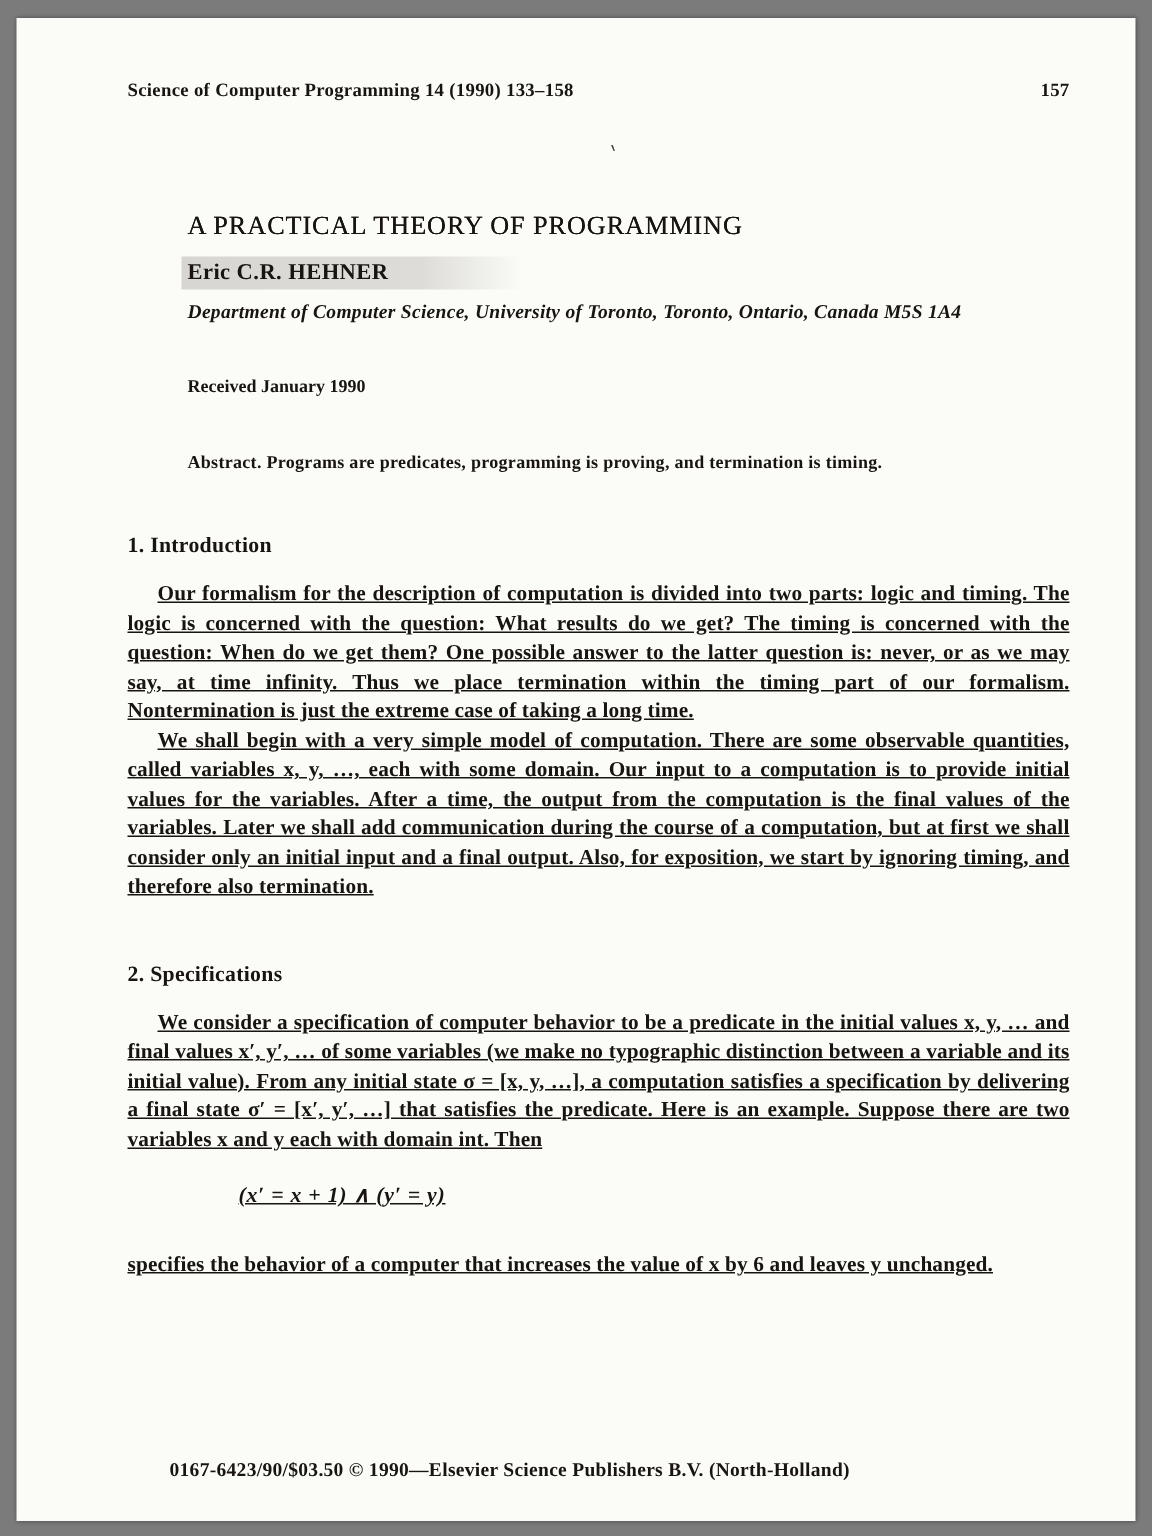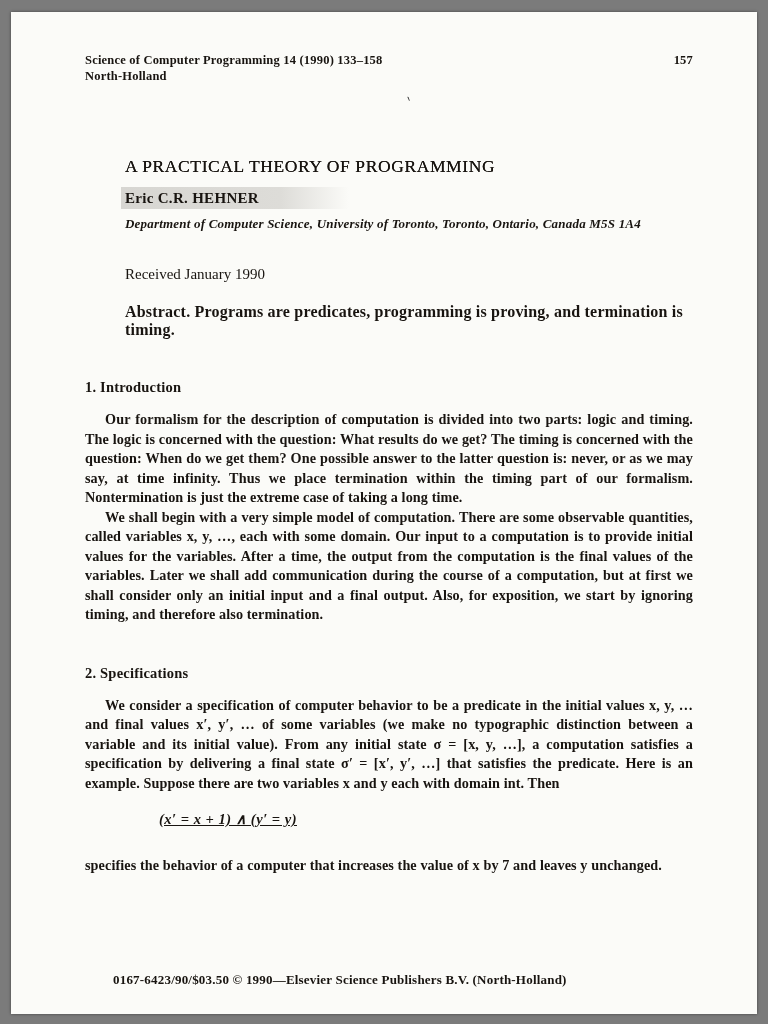--- a/index.html
+++ b/index.html
@@ -8,21 +8,21 @@
     background: #7b7b7b;
     font-family: "Liberation Serif", serif;
     position: relative;
     overflow: hidden;
   }
   .page {
     position: absolute;
     left: 11px; top: 12px; right: 11px; bottom: 10px;
     background: #fbfbf8;
     color: #181410;
-    padding: 40px 64px 26px 74px;
+    padding: 40px 44px 26px 74px;
     display: flex;
     flex-direction: column;
     box-shadow: 0 0 3px rgba(0,0,0,0.45);
   }
   .header-row {
     display: flex;
     justify-content: space-between;
     align-items: flex-start;
     font-size: 12.5px;
     font-weight: bold;
@@ -60,44 +60,45 @@
   }
   .affiliation {
     margin-top: 7px;
     font-size: 13px;
     font-style: italic;
     font-weight: bold;
     letter-spacing: 0.2px;
   }
   .received {
     margin-top: 34px;
-    font-size: 15px;
-    font-weight: normal;
+    font-size: 12px;
+    font-weight: bold;
   }
   .abstract-line {
-    margin-top: 20px;
-    font-size: 16px;
+    margin-top: 36px;
+    font-size: 12px;
     font-weight: bold;
     letter-spacing: 0.2px;
   }
   .abstract-line .abstract-text { font-weight: bold; }
   .section-heading {
     margin-top: 40px;
     font-size: 14.5px;
     font-weight: bold;
     letter-spacing: 0.2px;
   }
   .para {
     margin-top: 14px;
     font-size: 14.2px;
     font-weight: bold;
     line-height: 19.5px;
     text-align: justify;
     text-indent: 20px;
     letter-spacing: 0.1px;
+    text-decoration: underline;
   }
   .para.no-indent { text-indent: 0; }
   .para + .para { margin-top: 0; }
   .formula {
     margin: 18px 0 14px 74px;
     font-size: 14.5px;
     font-weight: bold;
     font-style: italic;
     letter-spacing: 0.5px;
     text-decoration: underline;
@@ -111,21 +112,20 @@
   }
 </style>
 </head>
 <body>
 
 <div class="page">
 
   <div class="header-row">
     <div>
       <div>Science of Computer Programming 14 (1990) 133–158</div>
-      <div>North-Holland</div>
     </div>
     <div>157</div>
   </div>
 
   <span class="scan-mark">‵</span>
 
   <div class="article-head">
     <h1 class="title">A PRACTICAL THEORY OF PROGRAMMING</h1>
 
     <div class="author-band">
@@ -144,17 +144,17 @@
 
   <h2 class="section-heading">1. Introduction</h2>
   <p class="para">Our formalism for the description of computation is divided into two parts: logic and timing. The logic is concerned with the question: What results do we get? The timing is concerned with the question: When do we get them? One possible answer to the latter question is: never, or as we may say, at time infinity. Thus we place termination within the timing part of our formalism. Nontermination is just the extreme case of taking a long time.</p>
   <p class="para">We shall begin with a very simple model of computation. There are some observable quantities, called variables x, y, …, each with some domain. Our input to a computation is to provide initial values for the variables. After a time, the output from the computation is the final values of the variables. Later we shall add communication during the course of a computation, but at first we shall consider only an initial input and a final output. Also, for exposition, we start by ignoring timing, and therefore also termination.</p>
 
   <h2 class="section-heading">2. Specifications</h2>
   <p class="para">We consider a specification of computer behavior to be a predicate in the initial values x, y, … and final values x′, y′, … of some variables (we make no typographic distinction between a variable and its initial value). From any initial state σ = [x, y, …], a computation satisfies a specification by delivering a final state σ′ = [x′, y′, …] that satisfies the predicate. Here is an example. Suppose there are two variables x and y each with domain int. Then</p>
 
   <div class="formula">(x′ = x + 1) ∧ (y′ = y)</div>
 
-  <p class="para no-indent">specifies the behavior of a computer that increases the value of x by 7 and leaves y unchanged.</p>
+  <p class="para no-indent">specifies the behavior of a computer that increases the value of x by 6 and leaves y unchanged.</p>
 
   <div class="footer-line">0167-6423/90/$03.50 © 1990—Elsevier Science Publishers B.V. (North-Holland)</div>
 
 </div>
 
 </body></html>

